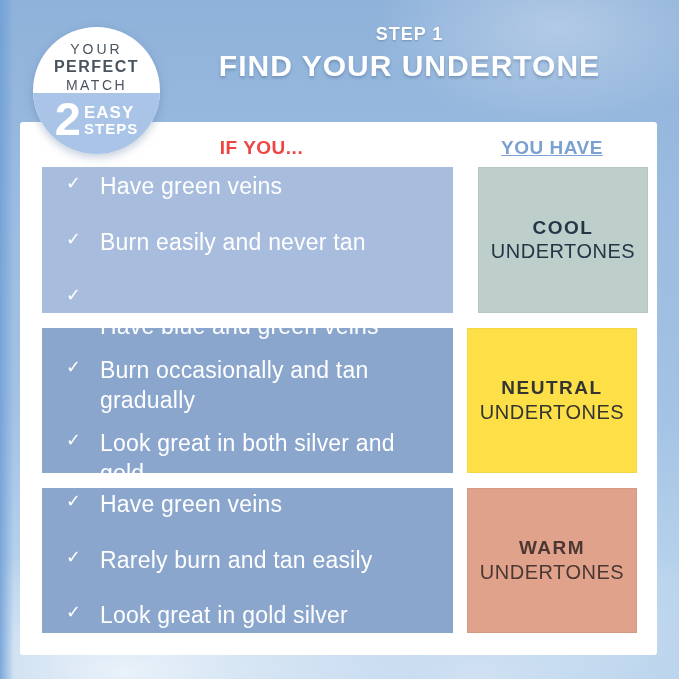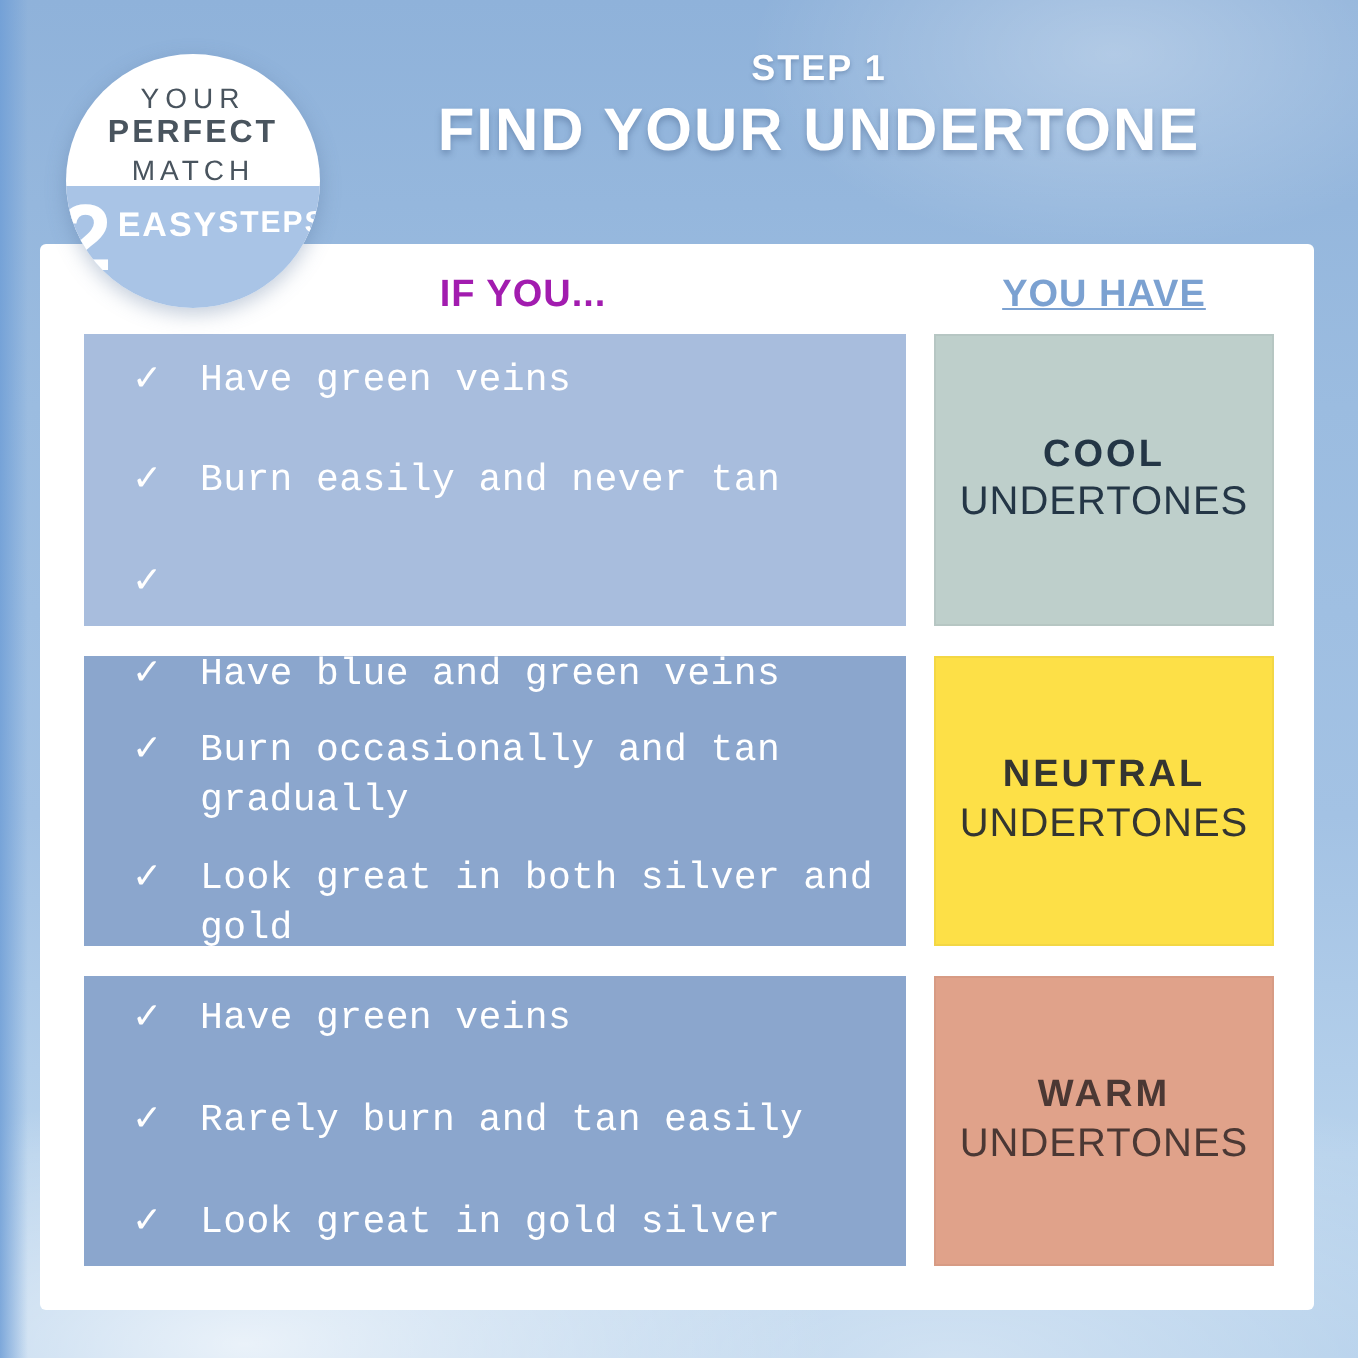--- a/index.html
+++ b/index.html
@@ -33,21 +33,21 @@
     padding-bottom:4px;}
   .badge-line1{font-size:14px;letter-spacing:3px;font-weight:400;}
   .badge-line2{font-size:16px;letter-spacing:1.5px;font-weight:700;margin:1px 0;}
   .badge-line3{font-size:14px;letter-spacing:2.5px;font-weight:400;}
   .badge-bottom{
     position:absolute;top:52%;left:0;right:0;bottom:0;
     display:flex;justify-content:center;align-items:flex-start;
     padding-top:4px;color:#ffffff;
   }
   .badge-number{font-size:47px;font-weight:700;line-height:.95;letter-spacing:-1px;}
-  .badge-words{display:flex;flex-direction:row;align-items:flex-start;margin:7px 0 0 4px;}
+  .badge-words{display:flex;flex-direction:column;align-items:flex-start;margin:7px 0 0 4px;}
   .badge-word1{font-size:17px;font-weight:700;letter-spacing:1px;line-height:1;}
   .badge-word2{font-size:15px;font-weight:600;letter-spacing:1px;line-height:1.1;}
   
   .header{position:absolute;left:140px;top:24px;width:539px;text-align:center;color:#ffffff;z-index:2;}
   .step-label{font-size:18px;font-weight:600;letter-spacing:1px;
     text-shadow:0 1px 2px rgba(70,100,140,.45);}
   .title{font-size:30px;font-weight:700;letter-spacing:1px;margin-top:4px;
     text-shadow:0 2px 3px rgba(70,100,140,.45);}
   
   .col-header{position:absolute;top:137px;font-size:19px;font-weight:700;
@@ -61,22 +61,22 @@
   .result-box{position:absolute;left:467px;width:170px;
     display:flex;flex-direction:column;justify-content:center;align-items:center;
     text-align:center;box-shadow:inset 0 0 0 1px rgba(0,0,0,.04);}
   .row-1{top:167px;height:146px;}
   .row-2{top:328px;height:145px;}
   .row-3{top:488px;height:145px;}
   .cond-box.gap-wide{gap:26px;}
   .cond-box.gap-tight{gap:14px;}
   .cond-item{display:flex;align-items:flex-start;color:#ffffff;}
   .check{width:34px;flex:0 0 34px;font-size:18px;font-weight:700;line-height:1.3;}
-  .item-text{font-size:19px;font-weight:500;letter-spacing:.2px;line-height:1.3;
-    white-space:pre-line;font-family:Liberation Mono, monospace;}
+  .item-text{font-size:23px;font-weight:500;letter-spacing:.2px;line-height:1.3;
+    white-space:pre-line;}
   .result-word{font-size:19px;font-weight:700;letter-spacing:1.5px;line-height:1.2;}
   .result-suffix{font-size:20px;font-weight:400;letter-spacing:.5px;line-height:1.2;}
 </style>
 </head>
 <body>
 
 <div class="sky"></div>
 
 <div class="panel"></div>
 
@@ -93,37 +93,37 @@
       <div class="badge-word2">STEPS</div>
     </div>
   </div>
 </div>
 
 <div class="header">
   <div class="step-label">STEP 1</div>
   <div class="title">FIND YOUR UNDERTONE</div>
 </div>
 
-<div class="col-header col-header-left" style="color: #a21caf;">IF YOU...</div>
+<div class="col-header col-header-left" style="color: #ef4444;">IF YOU...</div>
 <div class="col-header col-header-right" style="color: rgb(123, 161, 209);">YOU HAVE</div>
 
 <div class="cond-box gap-wide row-1" style="background-color: rgb(168, 189, 221);">
   <div class="cond-item">
     <span class="check">✓</span>
     <span class="item-text">Have green veins</span>
   </div>
   <div class="cond-item">
     <span class="check">✓</span>
     <span class="item-text">Burn easily and never tan</span>
   </div>
   <div class="cond-item">
     <span class="check">✓</span>
   </div>
 </div>
-<div class="result-box row-1" style="background-color: rgb(190, 207, 203); color: rgb(36, 54, 70);">
+<div class="result-box row-1" style="background-color: rgb(190, 207, 203); color: rgb(36, 54, 70); margin-left: 11px;">
   <div class="result-word">COOL</div>
   <div class="result-suffix">UNDERTONES</div>
 </div>
 
 <div class="cond-box gap-tight row-2" style="background-color: rgb(139, 166, 205);">
   <div class="cond-item">
     <span class="check">✓</span>
     <span class="item-text">Have blue and green veins</span>
   </div>
   <div class="cond-item">

